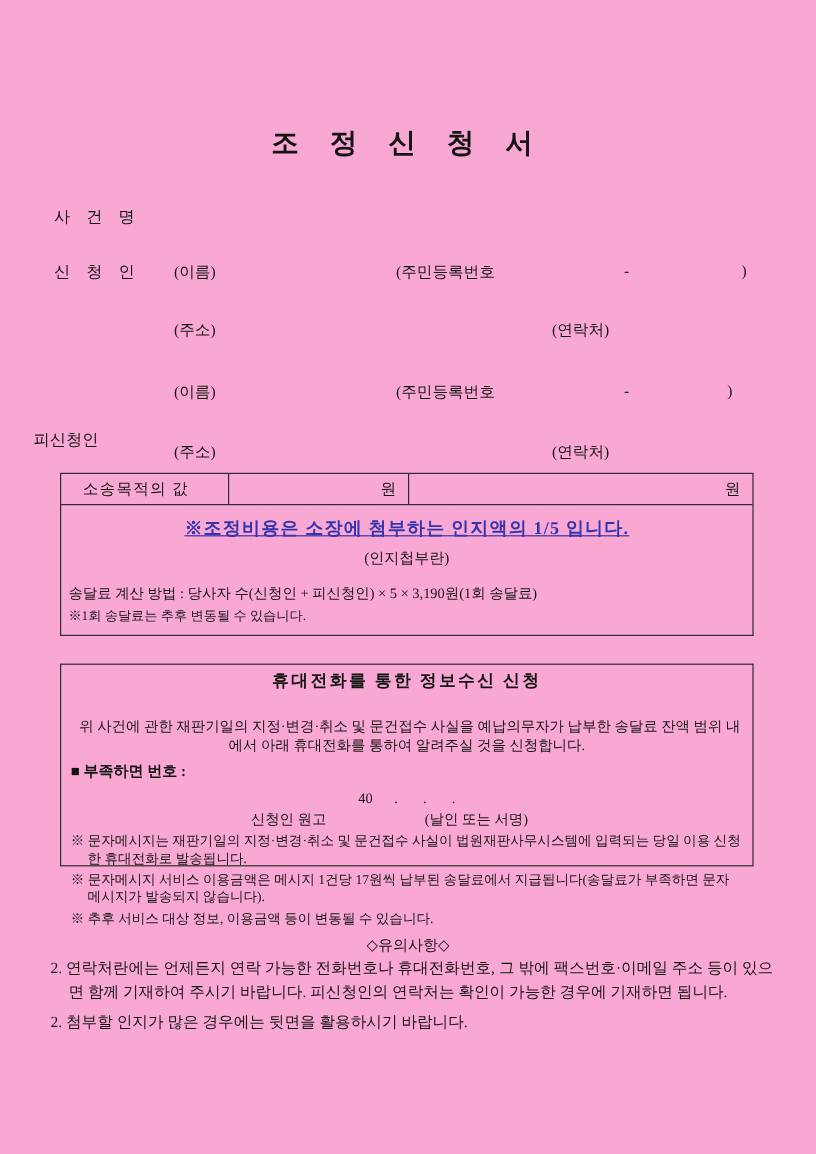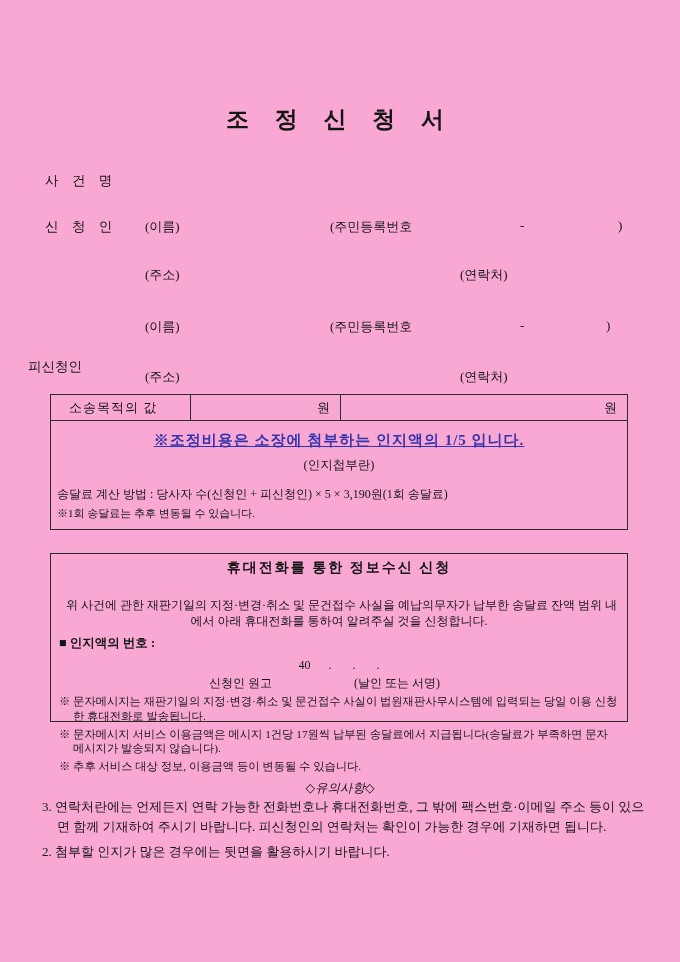--- a/index.html
+++ b/index.html
@@ -29,21 +29,21 @@
   
   .smsbox{left:50px;top:553px;width:578px;height:169px;border:1.6px solid #2b2b2b;box-sizing:border-box;padding:5px 8px;}
   .smstitle{text-align:center;font-size:14px;font-weight:bold;letter-spacing:2px;}
   .smsbody{font-size:12px;margin-top:20px;line-height:1.35;text-indent:5px;text-align:center;}
   .phonelbl{font-size:12.5px;font-weight:bold;margin-top:6px;}
   .dateline{font-size:12px;text-align:center;white-space:pre;margin-top:6px;}
   .signline{position:relative;height:16px;font-size:12px;margin-top:2px;}
   .smsnote{font-size:11.3px;line-height:1.3;padding-left:14px;text-indent:-14px;margin-top:3px;}
   
   .court{top:748px;right:42px;font-size:15.5px;font-weight:bold;letter-spacing:2px;}
-  .cautiontitle{top:780px;left:0;width:100%;text-align:center;font-size:12.5px;font-style:italic;}
+  .cautiontitle{top:780px;left:0;width:100%;text-align:center;font-size:12.5px;}
   .caution{left:42px;width:600px;font-size:13px;line-height:1.5;padding-left:15px;text-indent:-15px;}
 </style>
 </head>
 <body>
 
 <div class="page">
 
   <div class="abs title">조 정 신 청 서</div>
 
   <div class="abs lbl sp4" style="top:172px;left:45px;">사 건 명</div>
@@ -84,29 +84,29 @@
       <div class="bluenote">※조정비용은 소장에 첨부하는 인지액의 1/5 입니다.</div>
       <div class="stamplbl">(인지첩부란)</div>
       <div class="calc">송달료 계산 방법 : 당사자 수(신청인 + 피신청인) × 5 × 3,190원(1회 송달료)</div>
       <div class="calcnote">※1회 송달료는 추후 변동될 수 있습니다.</div>
     </div>
   </div>
 
   <div class="abs smsbox">
     <div class="smstitle">휴대전화를 통한 정보수신 신청</div>
     <div class="smsbody">위 사건에 관한 재판기일의 지정·변경·취소 및 문건접수 사실을 예납의무자가 납부한 송달료 잔액 범위 내에서 아래 휴대전화를 통하여 알려주실 것을 신청합니다.</div>
-    <div class="phonelbl">■ 인지액의 번호 :</div>
+    <div class="phonelbl">■ 부족하면 번호 :</div>
     <div class="dateline">40      .       .       .</div>
     <div class="signline">
       <span class="abs" style="left:150px;">신청인  원고</span>
       <span class="abs" style="left:295px;">(날인 또는 서명)</span>
     </div>
     <div class="smsnote">※ 문자메시지는 재판기일의 지정·변경·취소 및 문건접수 사실이 법원재판사무시스템에 입력되는 당일 이용 신청한 휴대전화로 발송됩니다.</div>
     <div class="smsnote">※ 문자메시지 서비스 이용금액은 메시지 1건당 17원씩 납부된 송달료에서 지급됩니다(송달료가 부족하면 문자메시지가 발송되지 않습니다).</div>
     <div class="smsnote">※ 추후 서비스 대상 정보, 이용금액 등이 변동될 수 있습니다.</div>
   </div>
 
 
   <div class="abs cautiontitle">◇유의사항◇</div>
-  <div class="abs caution" style="top:797px;">3. 연락처란에는 언제든지 연락 가능한 전화번호나 휴대전화번호, 그 밖에 팩스번호·이메일 주소 등이 있으면 함께 기재하여 주시기 바랍니다. 피신청인의 연락처는 확인이 가능한 경우에 기재하면 됩니다.</div>
+  <div class="abs caution" style="top:797px;">2. 연락처란에는 언제든지 연락 가능한 전화번호나 휴대전화번호, 그 밖에 팩스번호·이메일 주소 등이 있으면 함께 기재하여 주시기 바랍니다. 피신청인의 연락처는 확인이 가능한 경우에 기재하면 됩니다.</div>
   <div class="abs caution" style="top:842px;">2. 첨부할 인지가 많은 경우에는 뒷면을 활용하시기 바랍니다.</div>
 
 </div>
 
 </body></html>

